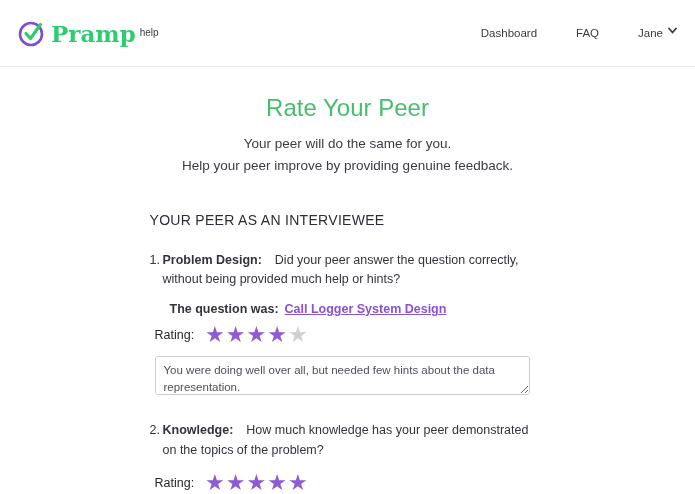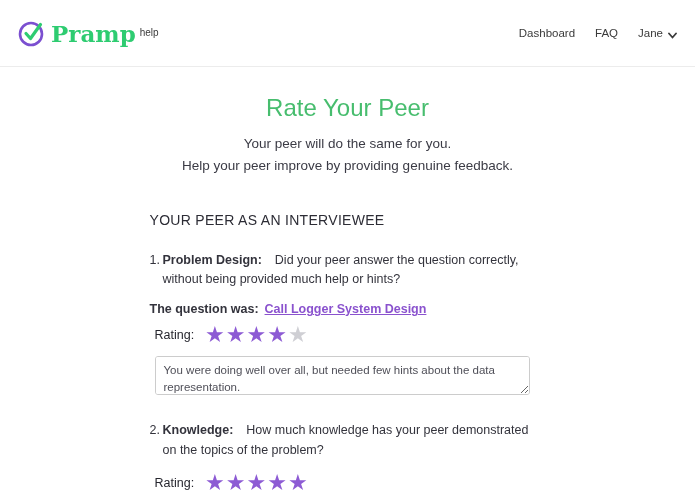--- a/index.html
+++ b/index.html
@@ -33,24 +33,24 @@
   .beta {
     font-size: 10px;
     color: #3a3a3a;
     margin-left: 4px;
     margin-bottom: 1px;
   }
   .nav { display: flex; align-items: center; }
   .nav-item {
     font-size: 11.5px;
     color: #3a3a3a;
-    margin-left: 20px;
+    margin-left: 39px;
     cursor: pointer;
     display: flex;
-    align-items: flex-end;
+    align-items: flex-start;
   }
   .caret { margin-left: 5px; display: inline-flex; }
   
   .main { width: 396px; margin: 0 auto; }
   .page-title {
     margin-top: 27px;
     text-align: center;
     font-size: 24px;
     font-weight: normal;
     color: #47bd6e;
@@ -69,21 +69,21 @@
     font-weight: normal;
     letter-spacing: 0.3px;
     color: #2c2c35;
   }
   .q-block { margin-top: 23px; }
   .q-row { display: flex; font-size: 12.5px; line-height: 1.55; }
   .q-num { width: 13px; flex: 0 0 13px; }
   .q-text { flex: 1; }
   .q-category { font-weight: bold; }
   .q-prompt { margin-left: 13px; }
-  .question-line { margin-top: 13px; font-size: 12.5px; }
+  .question-line { margin-top: 13px; margin-left: 20px; font-size: 12.5px; }
   .question-label { font-weight: bold; }
   .question-link {
     font-weight: bold;
     color: #8a52ce;
     text-decoration: underline;
     margin-left: 6px;
     cursor: pointer;
   }
   .rating-row {
     margin-top: 8px; margin-left: 5px;

